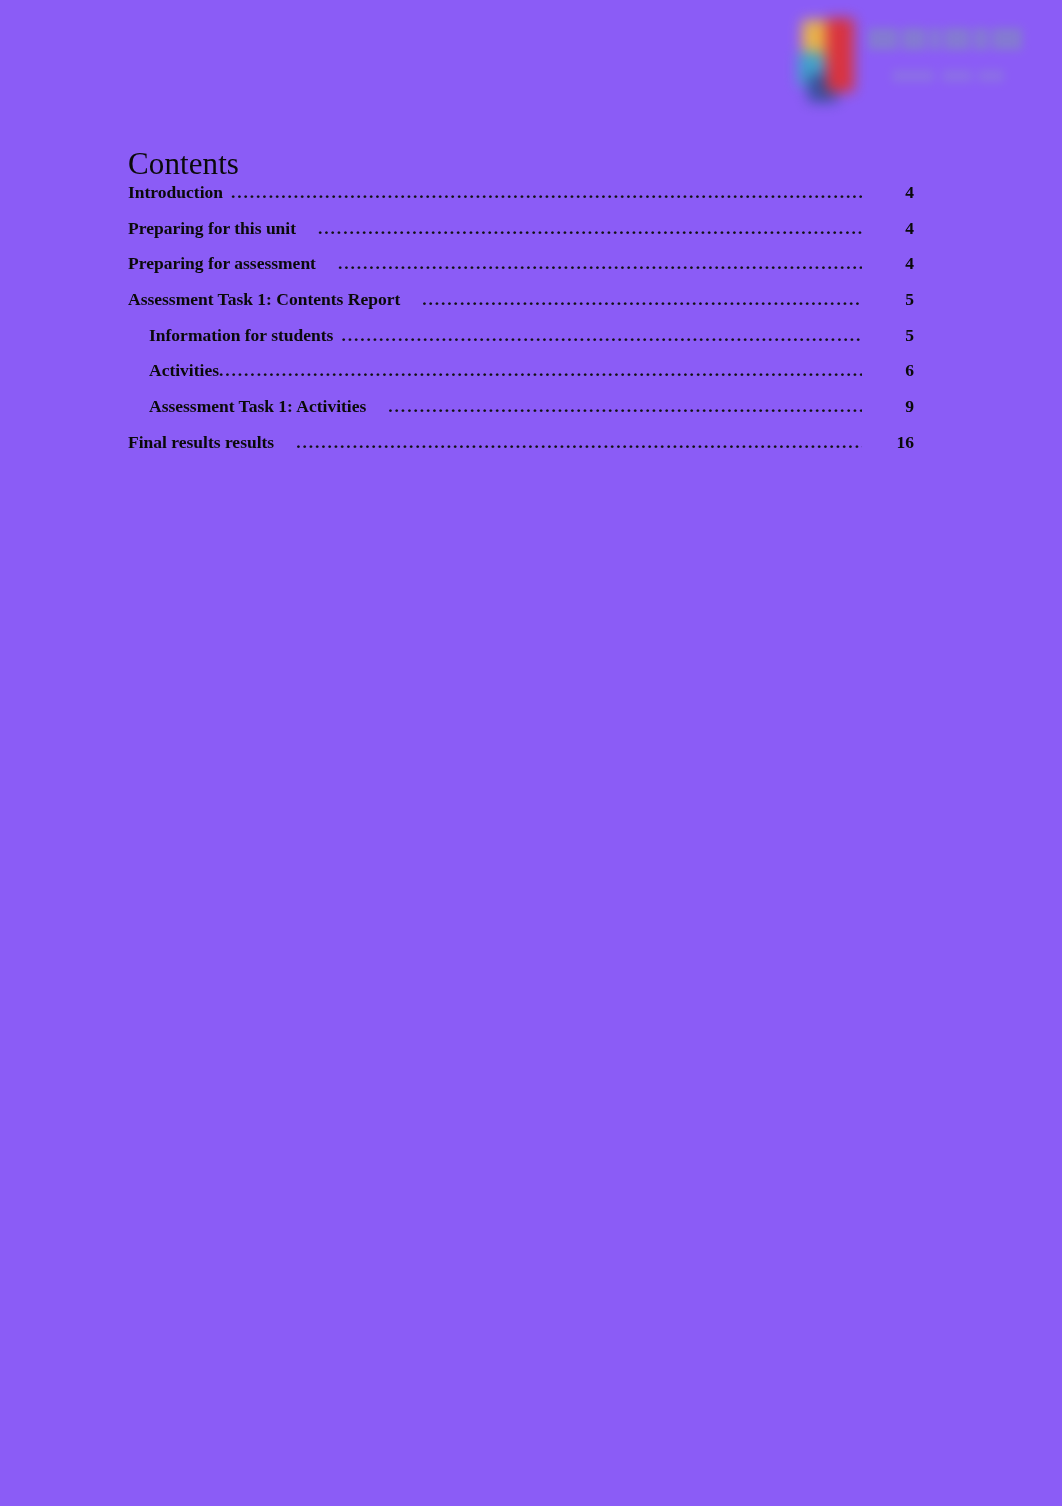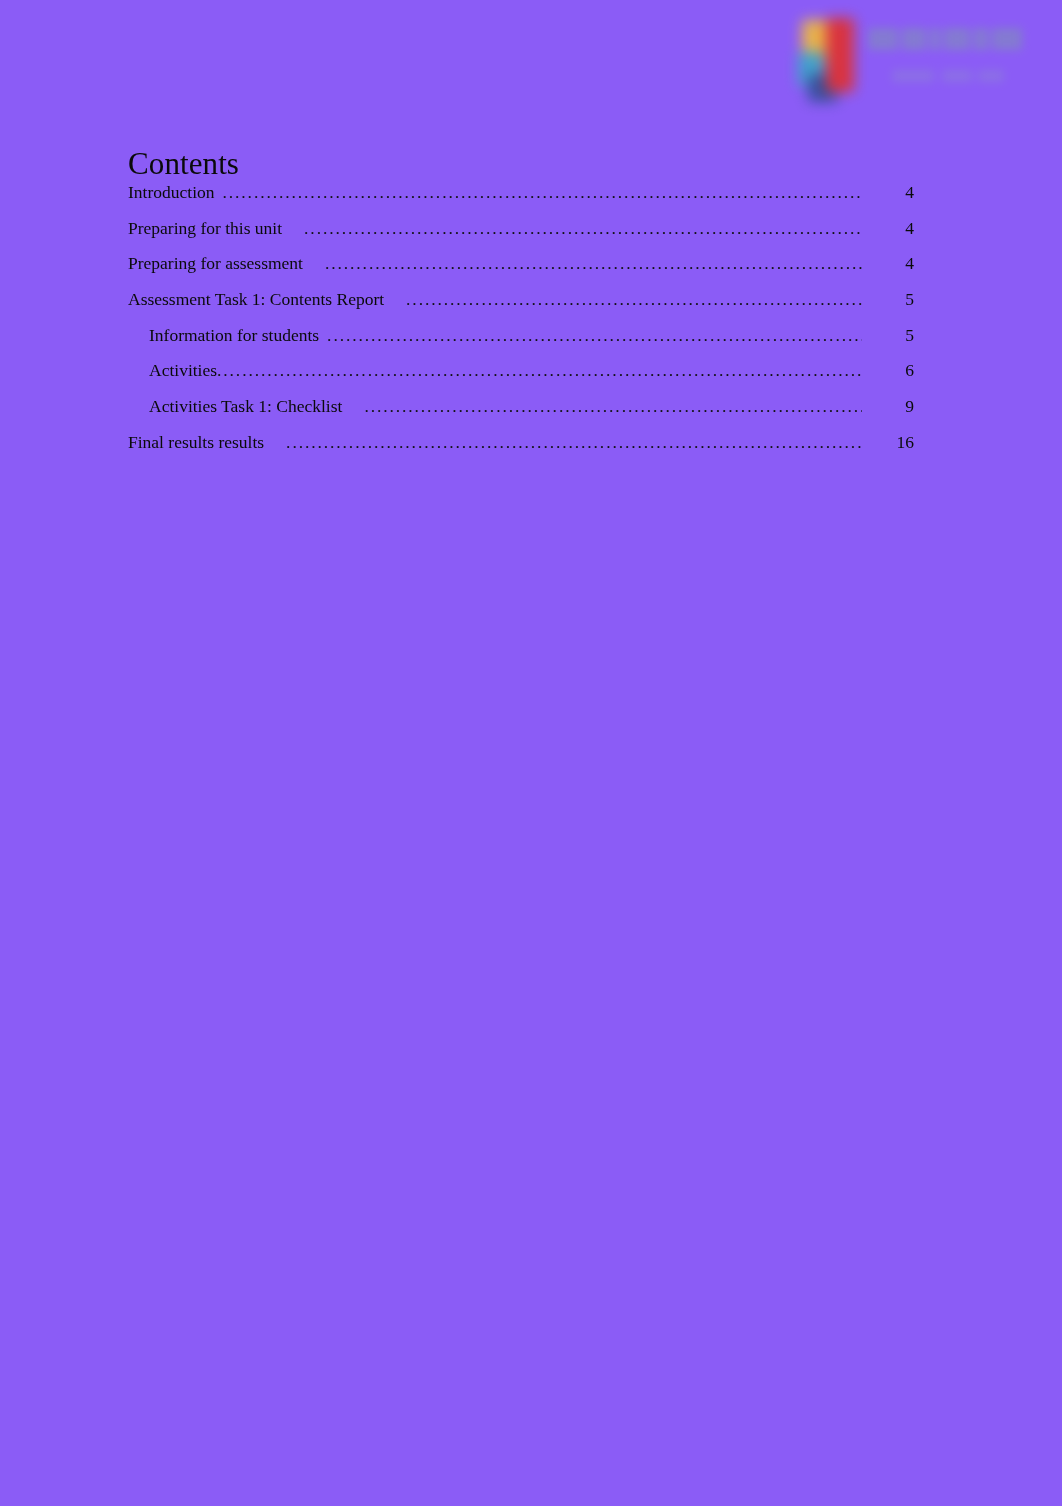--- a/index.html
+++ b/index.html
@@ -114,20 +114,21 @@
     color: #0a0a0a;
     white-space: nowrap;
   }
 
   
   .toc {
     position: absolute;
     left: 128px;
     top: 180px;
     width: 786px;
+    font-weight: bold;
   }
   .toc-row {
     position: relative;
     display: flex;
     align-items: baseline;
     height: 35.7px;
     font-size: 17.5px;
     line-height: 25px;
     white-space: nowrap;
   }
@@ -224,21 +225,21 @@
         <span class="toc-leader" style="max-width: 720px;">.........................................................................................................................................................................</span>
         <span class="toc-pageno">5</span>
       </div>
       <div class="toc-row level-2">
         <span class="toc-title">Activities</span>
         <span class="toc-gap none"></span>
         <span class="toc-leader" style="max-width: 710px;">.........................................................................................................................................................................</span>
         <span class="toc-pageno">6</span>
       </div>
       <div class="toc-row level-2">
-        <span class="toc-title">Activities Task 1: Checklist</span>
+        <span class="toc-title">Assessment Task 1: Activities</span>
         <span class="toc-gap wide"></span>
         <span class="toc-leader" style="max-width: 726px;">.........................................................................................................................................................................</span>
         <span class="toc-pageno">9</span>
       </div>
       <div class="toc-row level-1">
         <span class="toc-title">Final results results</span>
         <span class="toc-gap wide"></span>
         <span class="toc-leader" style="max-width: 702px;">.........................................................................................................................................................................</span>
         <span class="toc-pageno">16</span>
       </div>

